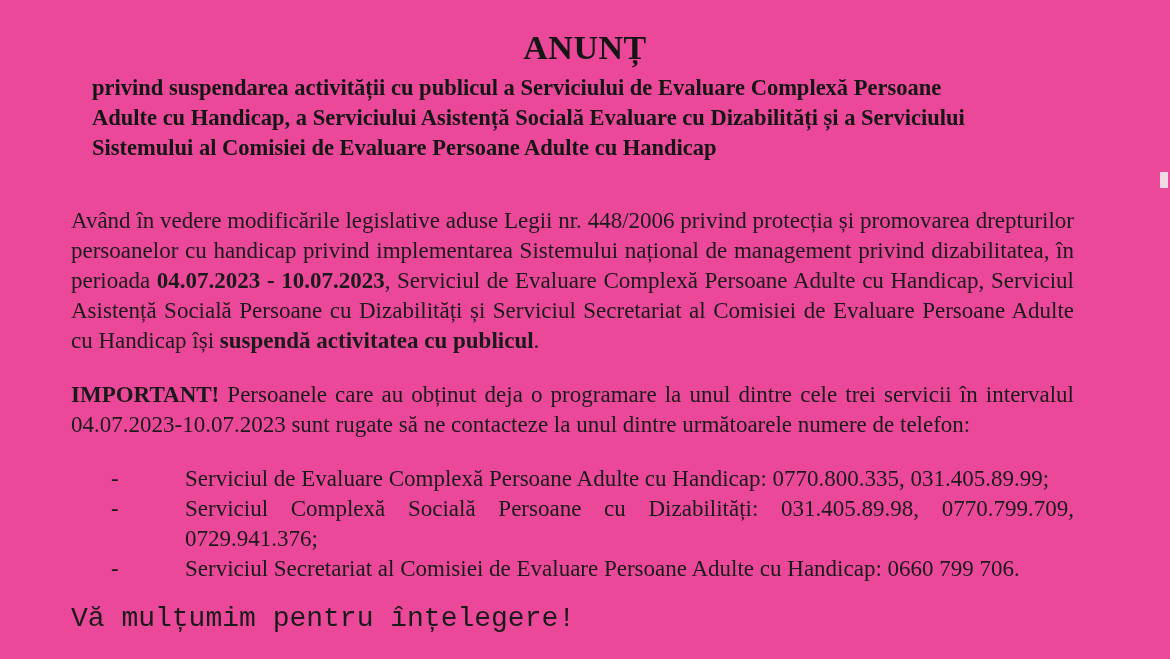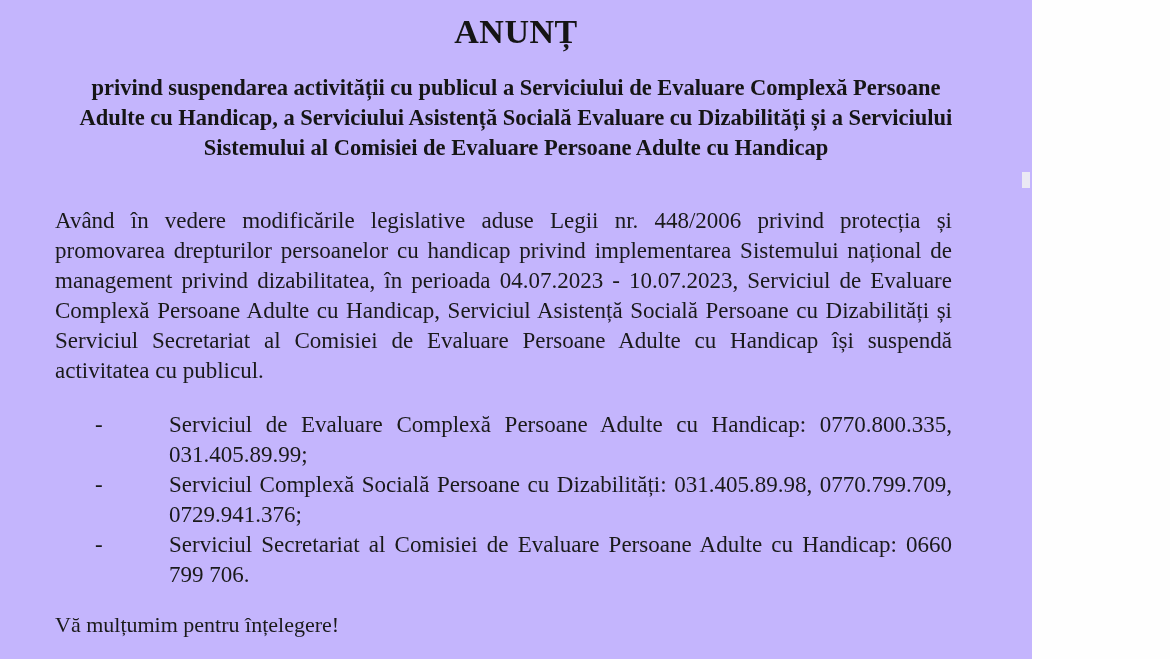--- a/index.html
+++ b/index.html
@@ -11,44 +11,43 @@
     width: 1170px;
     height: 659px;
     background: #fefefe;
     font-family: "Liberation Serif", "DejaVu Serif", serif;
     color: #1a1a1a;
     overflow: hidden;
   }
 
   .page {
     position: relative;
-    width: 1032px;
+    width: 1170px;
     height: 659px;
     box-sizing: border-box;
-    padding: 0;
-    background: #c4b5fd;
+    padding: 16px;
+    background: #ec4899;
   }
 
   
   .title-block {
     padding-top: 14px;
   }
   .doc-title {
     text-align: center;
     font-size: 34px;
     font-weight: bold;
     letter-spacing: 0.5px;
     line-height: 1.08;
     margin: 0;
     color: #151515;
   }
   .doc-subtitle {
-    margin: 22px 0 0 0;
+    margin: 6px 0 0 0;
     padding: 0 76px;
-    text-align: center;
     font-size: 22.5px;
     font-weight: bold;
     line-height: 1.33;
     color: #151515;
   }
   .doc-subtitle .sub-line {
     display: block;
   }
 
   
@@ -59,21 +58,21 @@
   .para {
     font-size: 23px;
     line-height: 30px;
     text-align: justify;
     text-justify: inter-word;
     margin: 0 0 24px 0;
     color: #1a1a1a;
     hyphens: none;
   }
   .para b, .para strong {
-    font-weight: normal;
+    font-weight: bold;
   }
 
   
   .phone-list {
     list-style: none;
     margin: 0 0 20px 0;
     padding: 0;
   }
   .phone-item {
     position: relative;
@@ -91,24 +90,25 @@
     top: 0;
     font-size: 23px;
     line-height: 30px;
   }
   .phone-item .item-text {
     display: block;
     margin-left: 36px;
   }
 
   .closing {
-    font-size: 22px;
+    font-size: 28px;
     line-height: 30px;
     margin: 0;
     color: #1a1a1a;
+    font-family: Liberation Mono, monospace;
   }
 
   
   .scan-artifact {
     position: absolute;
     right: 2px;
     top: 172px;
     width: 8px;
     height: 16px;
     background: #f2f2f2;
@@ -129,20 +129,21 @@
       <span class="sub-line">privind suspendarea activității cu publicul a Serviciului de Evaluare Complexă Persoane</span>
       <span class="sub-line">Adulte cu Handicap, a Serviciului Asistență Socială Evaluare cu Dizabilități și a Serviciului</span>
       <span class="sub-line">Sistemului al Comisiei de Evaluare Persoane Adulte cu Handicap</span>
     </div>
   </div>
 
   <div class="body-wrap">
 
     <p class="para"><span>Având în vedere modificările legislative aduse Legii nr. 448/2006 privind protecția și promovarea drepturilor persoanelor cu handicap privind implementarea Sistemului național de management privind dizabilitatea, în perioada </span><b>04.07.2023 - 10.07.2023</b><span>, Serviciul de Evaluare Complexă Persoane Adulte cu Handicap, Serviciul Asistență Socială Persoane cu Dizabilități și Serviciul Secretariat al Comisiei de Evaluare Persoane Adulte cu Handicap își </span><b>suspendă activitatea cu publicul</b><span>.</span></p>
 
+    <p class="para"><b>IMPORTANT!</b><span> Persoanele care au obținut deja o programare la unul dintre cele trei servicii în intervalul 04.07.2023-10.07.2023 sunt rugate să ne contacteze la unul dintre următoarele numere de telefon:</span></p>
 
     <ul class="phone-list">
       <li class="phone-item">
         <span class="dash">-</span>
         <span class="item-text">Serviciul de Evaluare Complexă Persoane Adulte cu Handicap: 0770.800.335, 031.405.89.99;</span>
       </li>
       <li class="phone-item">
         <span class="dash">-</span>
         <span class="item-text">Serviciul Complexă Socială Persoane cu Dizabilități: 031.405.89.98, 0770.799.709, 0729.941.376;</span>
       </li>

